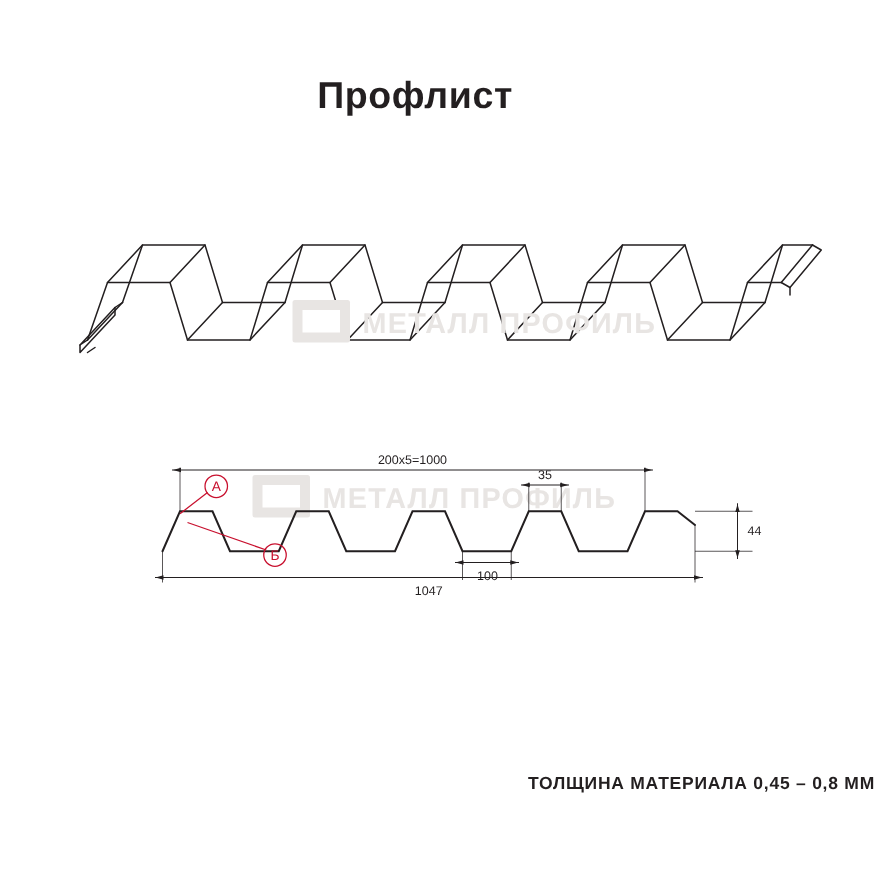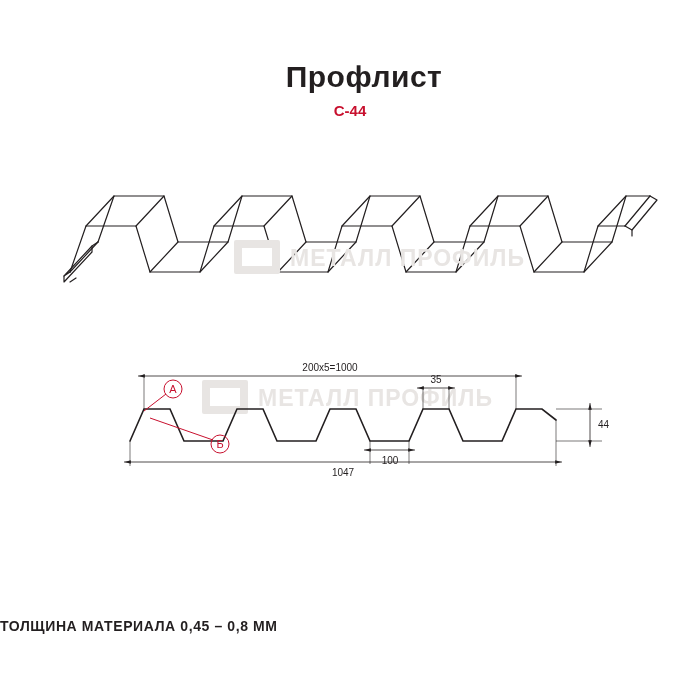--- a/index.html
+++ b/index.html
@@ -22,38 +22,37 @@
   .title {
     position: absolute;
     top: 60px;
     left: 0;
     width: 664px;
     text-align: center;
     font-size: 30px;
     font-weight: bold;
     letter-spacing: 0.5px;
     color: #231f20;
-    margin-left: 32px;
   }
   .subtitle {
     position: absolute;
     top: 102px;
     left: 0;
     width: 700px;
     text-align: center;
     font-size: 15px;
     font-weight: bold;
     color: #c8102e;
   }
   .footnote {
     position: absolute;
     top: 618px;
     left: 0;
     width: 700px;
-    text-align: left;
+    text-align: right;
     font-size: 14px;
     font-weight: bold;
     letter-spacing: 0.6px;
     color: #231f20;
   }
   .iso-wrap {
     position: absolute;
     top: 160px;
     left: 50px;
     width: 600px;
@@ -75,21 +74,20 @@
   .wm2 { top: 368px; left: 200px; }
   svg { display: block; overflow: visible; }
   text { font-family: "Liberation Sans", sans-serif; }
 </style>
 </head>
 <body>
 
 <div class="page">
 
   <div class="title">Профлист</div>
-  <div class="subtitle">С-44</div>
 
   <div class="iso-wrap">
     <svg width="600" height="160" viewBox="0 0 600 160">
       <g fill="none" stroke="#231f20" stroke-width="1.2" stroke-linejoin="round" stroke-linecap="round">
 
         <path d="M20 112 L36 66 L86 66 L100 112 L150 112 L164 66 L214 66 L228 112 L278 112 L292 66 L342 66 L356 112 L406 112 L420 66 L470 66 L484 112 L534 112 L548 66 L575 66"></path>
 
         <path d="M48 82 L64 36 L114 36 L128 82 L178 82 L192 36 L242 36 L256 82 L306 82 L320 36 L370 36 L384 82 L434 82 L448 36 L498 36 L512 82 L562 82 L576 36 L600 36"></path>
 
         <path d="M20 112 L48 82"></path>

